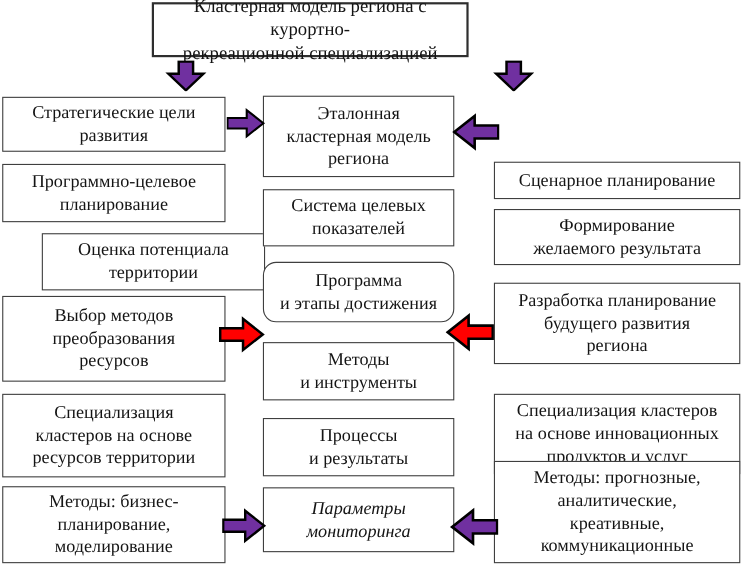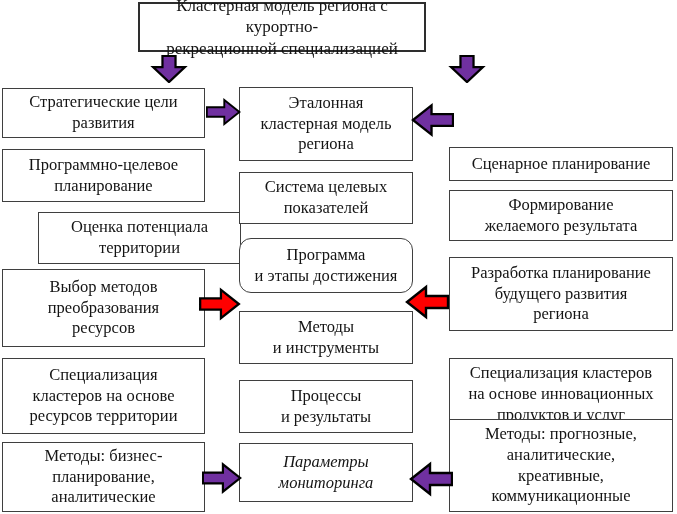--- a/index.html
+++ b/index.html
@@ -67,21 +67,21 @@
   <div class="box" style="left:2px; top:212px; width:203px; height:52px;margin-left:36px;">Оценка потенциала
 территории</div>
   <div class="box" style="left:2px; top:269px; width:203px; height:78px;">Выбор методов
 преобразования
 ресурсов</div>
   <div class="box" style="left:2px; top:358px; width:203px; height:76px;">Специализация
 кластеров на основе
 ресурсов территории</div>
   <div class="box" style="left:2px; top:442px; width:203px; height:70px;">Методы: бизнес-
 планирование,
-аналитические</div>
+моделирование</div>
 
   <div class="box" style="left:239px; top:87px; width:174px; height:74px;">Эталонная
 кластерная модель
 региона</div>
   <div class="box" style="left:239px; top:172px; width:174px; height:52px;">Система целевых
 показателей</div>
   <div class="box" style="left:239px; top:238px; width:174px; height:55px;border-radius:12px;">Программа
 и этапы достижения</div>
   <div class="box" style="left:239px; top:311px; width:174px; height:53px;">Методы
 и инструменты</div>

